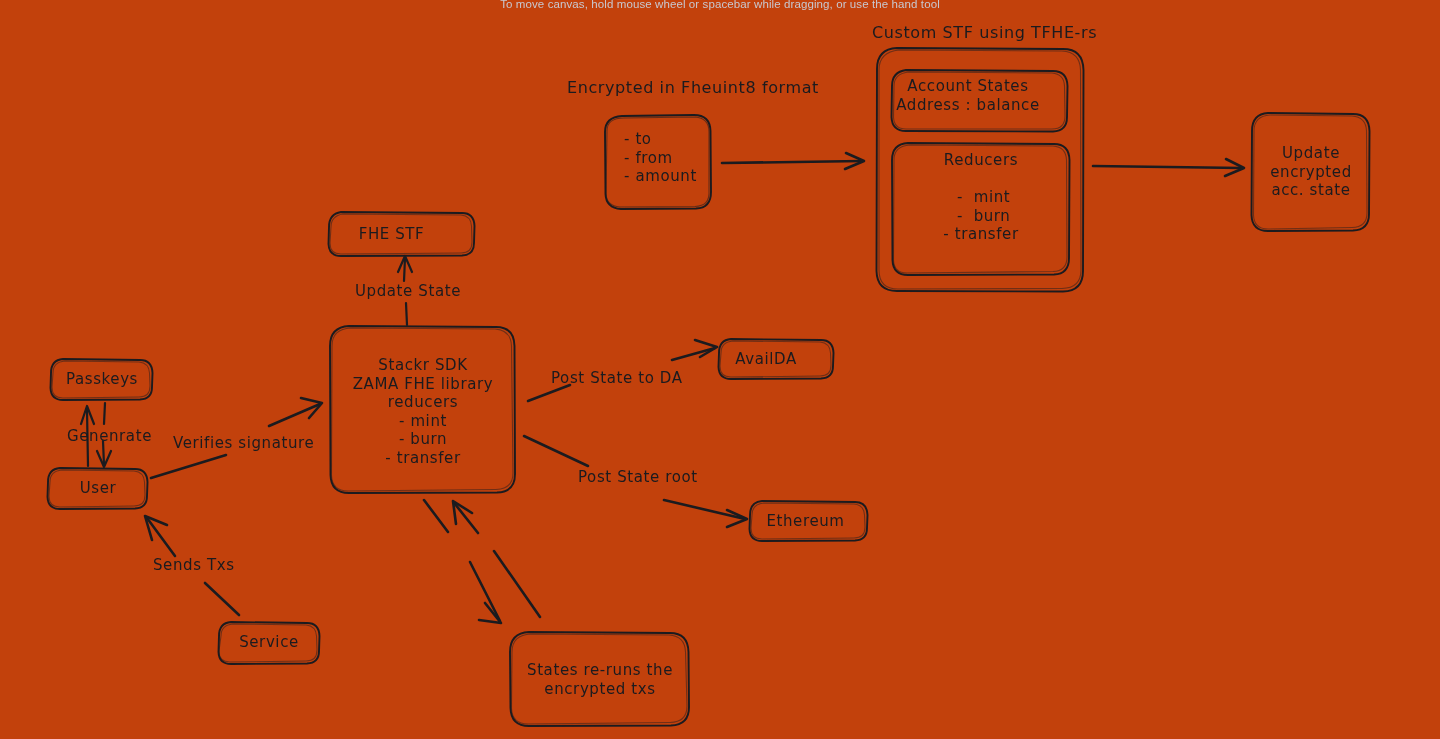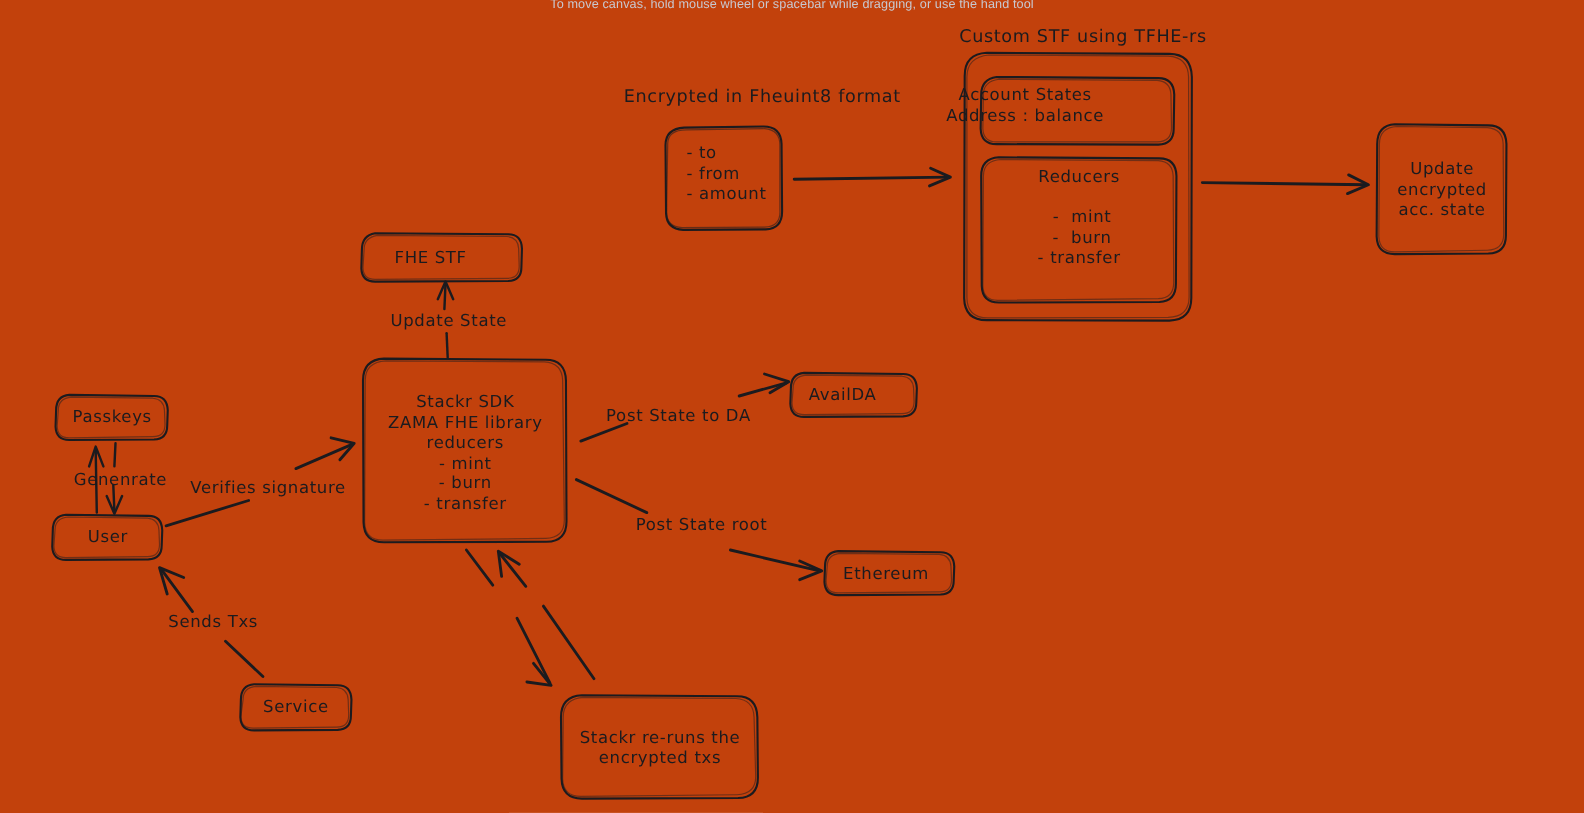--- a/index.html
+++ b/index.html
@@ -214,21 +214,21 @@
   </svg>
 
   <div class="txt hand" style="left:567px; top:79px; font-size:16px;">Encrypted in Fheuint8 format</div>
 
   <div class="txt hand" style="left:624px; top:130px;">- to
 - from
 - amount</div>
 
   <div class="txt hand" style="left:872px; top:24px; font-size:16px;">Custom STF using TFHE-rs</div>
 
-  <div class="txt hand center" style="left:856px; top:77px; width:152px;">Account States
+  <div class="txt hand center" style="left:892px; top:77px; width:152px;">Account States
 Address : balance</div>
 
   <div class="txt hand center" style="left:892px; top:151px; width:178px;">Reducers
 
  -  mint
  -  burn
 - transfer</div>
 
   <div class="txt hand center" style="left:1252px; top:144px; width:118px;">
   </div>
@@ -248,21 +248,21 @@
   <div class="txt hand center" style="left:51px; top:370px; width:102px;">Passkeys</div>
 
   <div class="txt hand center" style="left:48px; top:479px; width:100px;">User</div>
 
   <div class="txt hand center" style="left:219px; top:633px; width:100px;">Service</div>
 
   <div class="txt hand center" style="left:719px; top:350px; width:94px;">AvailDA</div>
 
   <div class="txt hand center" style="left:750px; top:512px; width:111px;">Ethereum</div>
 
-  <div class="txt hand center" style="left:511px; top:661px; width:178px;">Stackr re-runs the
+  <div class="txt hand center" style="left:511px; top:661px; width:178px;">States re-runs the
 encrypted txs</div>
 
   <div class="txt hand" style="left:355px; top:282px;">Update State</div>
 
   <div class="txt hand" style="left:67px; top:427px;">Genenrate</div>
 
   <div class="txt hand" style="left:173px; top:434px;">Verifies signature</div>
 
   <div class="txt hand" style="left:153px; top:556px;">Sends Txs</div>
 

